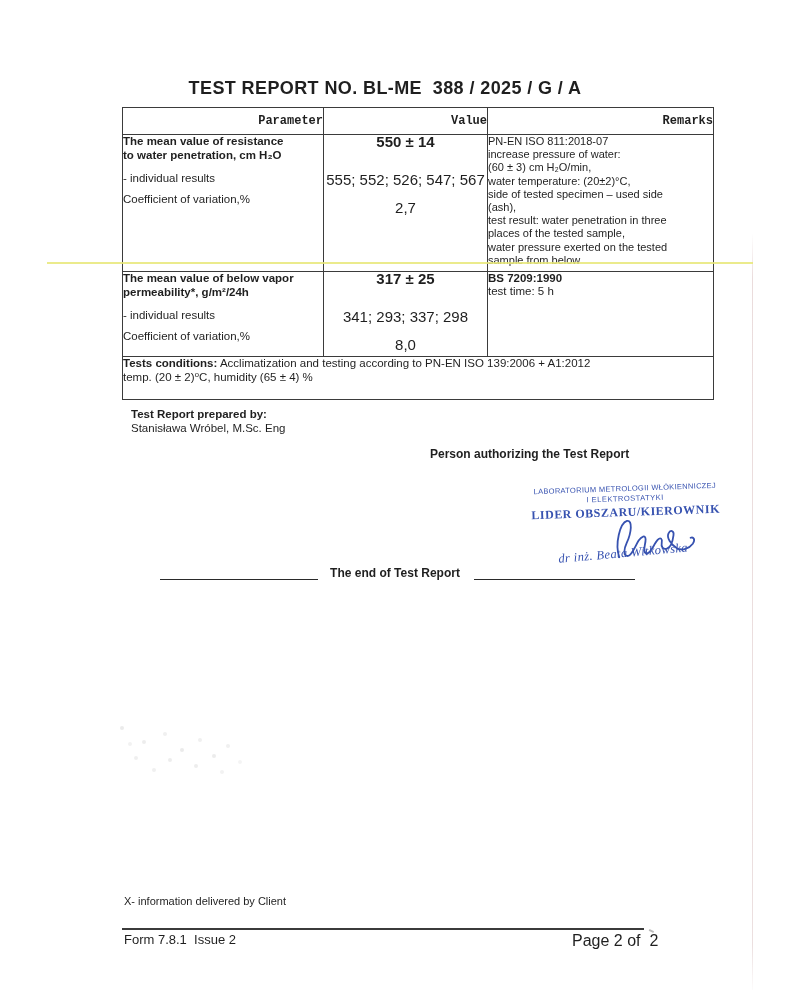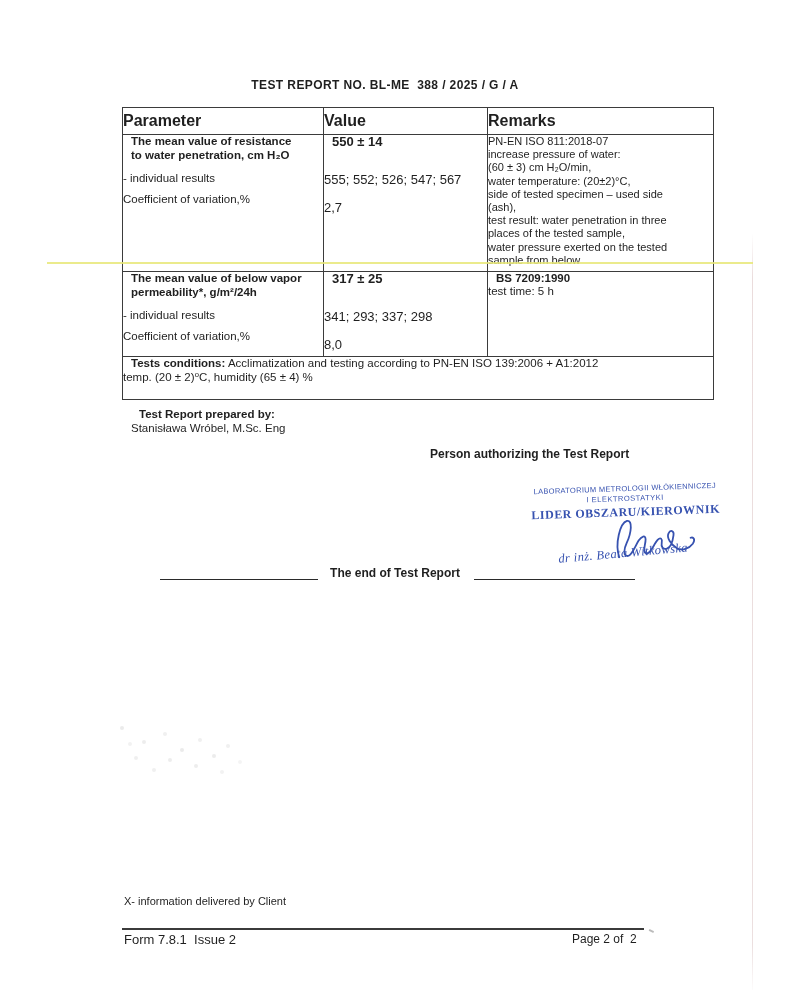--- a/index.html
+++ b/index.html
@@ -1,30 +1,30 @@
 <!DOCTYPE html>
 <html><head>
 <meta charset="utf-8">
 <style>
   html,body{margin:0;padding:0;background:#ffffff;}
   #page{position:relative;width:800px;height:1000px;background:#ffffff;overflow:hidden;
         font-family:"Liberation Sans","DejaVu Sans",sans-serif;color:#1f1f1f;}
   .abs{position:absolute;}
-  .b{font-weight:bold;margin-left:8px;}
+  .b{font-weight:bold;}
   .prewrap{white-space:pre-wrap;}
 
   
-  .title{left:0;top:78px;width:770px;text-align:center;font-size:12px;font-weight:bold;letter-spacing:.4px;}
+  .title{left:0;top:78px;width:770px;text-align:center;font-size:18px;font-weight:bold;letter-spacing:.4px;}
 
   
   table.report{position:absolute;left:122px;top:107px;width:591px;border-collapse:collapse;table-layout:fixed;}
   table.report th,table.report td{border:1.5px solid #3b3b3b;vertical-align:top;padding:0;}
-  table.report th{height:26px;vertical-align:middle;text-align:left;font-size:16px;font-weight:bold;}
+  table.report th{height:26px;vertical-align:middle;text-align:right;font-size:12px;font-weight:bold;font-family:Liberation Mono, monospace;}
   td.param{padding:7px 6px 0 8px;font-size:11.5px;line-height:13.5px;height:136px;}
-  td.value{padding:7px 4px 0 4px;font-size:13px;line-height:13.5px;}
+  td.value{padding:7px 4px 0 4px;font-size:15px;line-height:13.5px;text-align:center;}
   td.remarks{padding:3px 6px 0 8px;font-size:11px;line-height:13.2px;}
   tr.r2 td.param{height:84px;}
   .sub1{margin-top:10px;}
   .sub2{margin-top:7px;}
   .vsub1{margin-top:24px;}
   .vsub2{margin-top:15px;}
   td.cond{padding:6px 8px 0 8px;font-size:11.5px;line-height:13.5px;height:42px;}
 
   
   .yellowline{left:47px;top:262px;width:706px;height:1.5px;background:rgba(232,232,120,.85);z-index:6;}
@@ -54,21 +54,21 @@
 
   
   .endtext{left:260px;top:566px;width:270px;text-align:center;font-size:12px;font-weight:bold;}
   .endline-l{left:160px;top:579px;width:158px;height:0;border-top:1.5px solid #2a2a2a;}
   .endline-r{left:474px;top:579px;width:161px;height:0;border-top:1.5px solid #2a2a2a;}
 
   
   .footline{left:122px;top:928px;width:522px;height:1.5px;background:#3b3b3b;}
   .footform{left:124px;top:932px;font-size:13px;}
   .footnote{left:124px;top:895px;font-size:11px;}
-  .footpage{left:572px;top:932px;font-size:12px;}
+  .footpage{left:572px;top:932px;font-size:16px;}
 </style>
 </head>
 <body>
 
 <div id="page">
 
   <div class="abs title prewrap">TEST REPORT NO. BL-ME  388 / 2025 / G / A</div>
 
   <table class="report">
     <colgroup>

